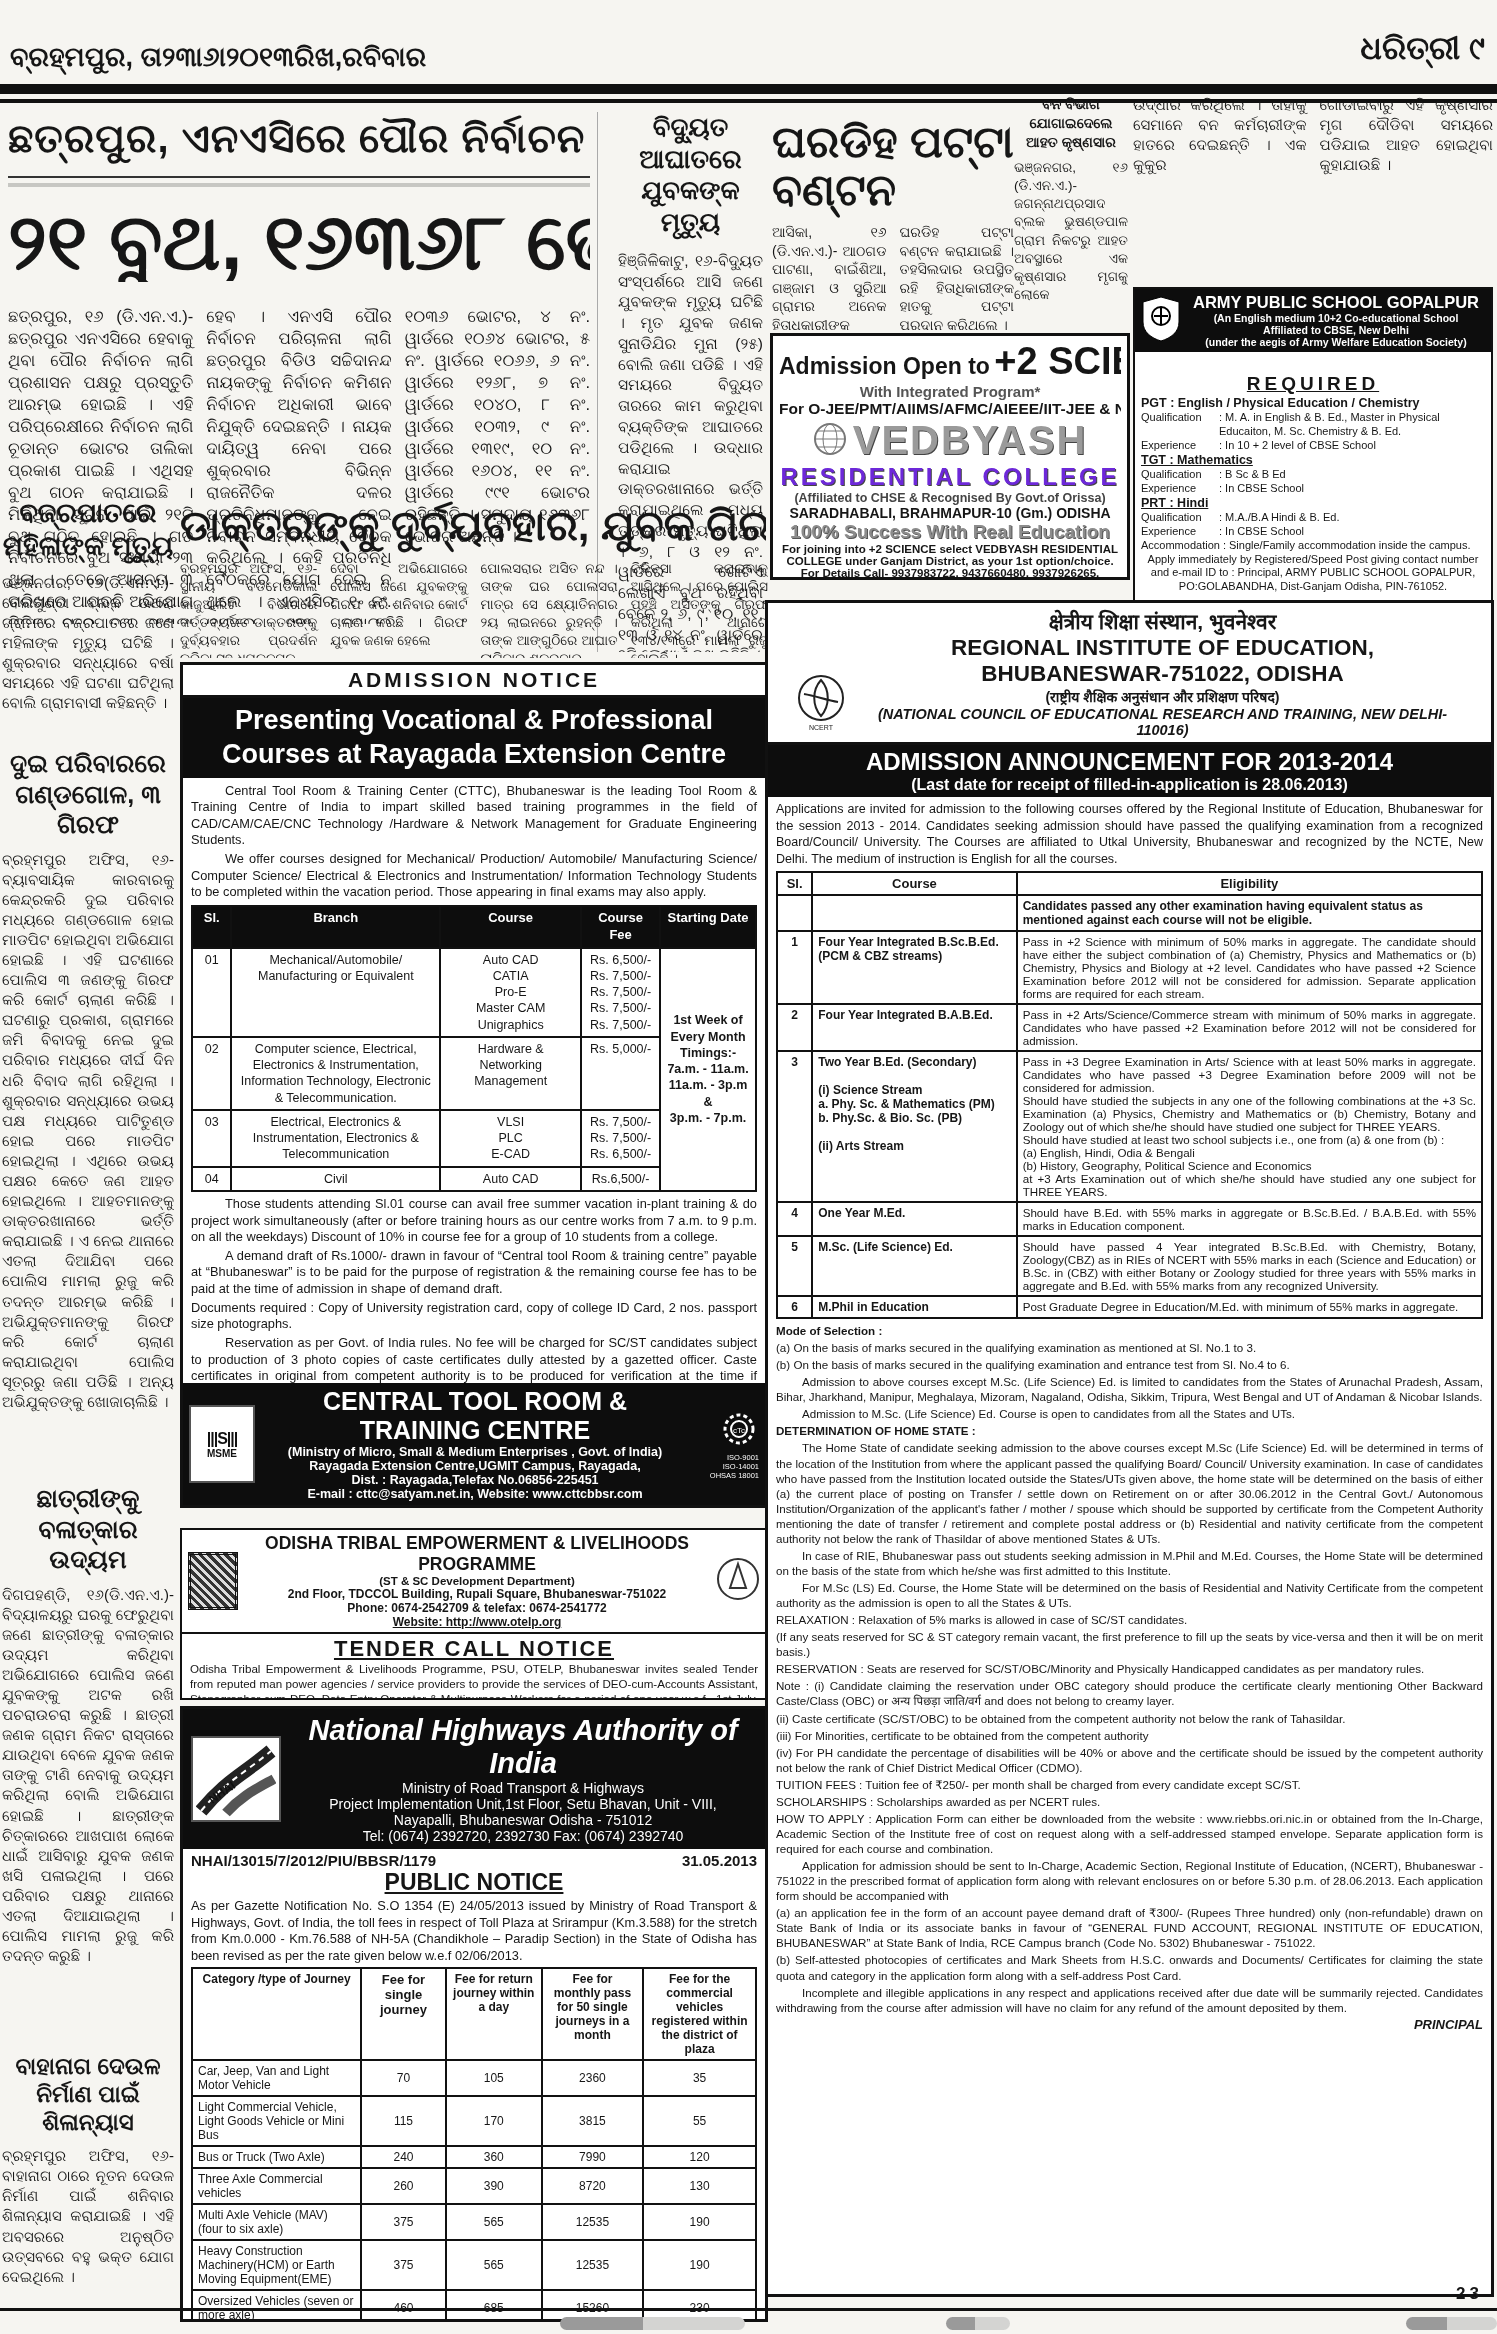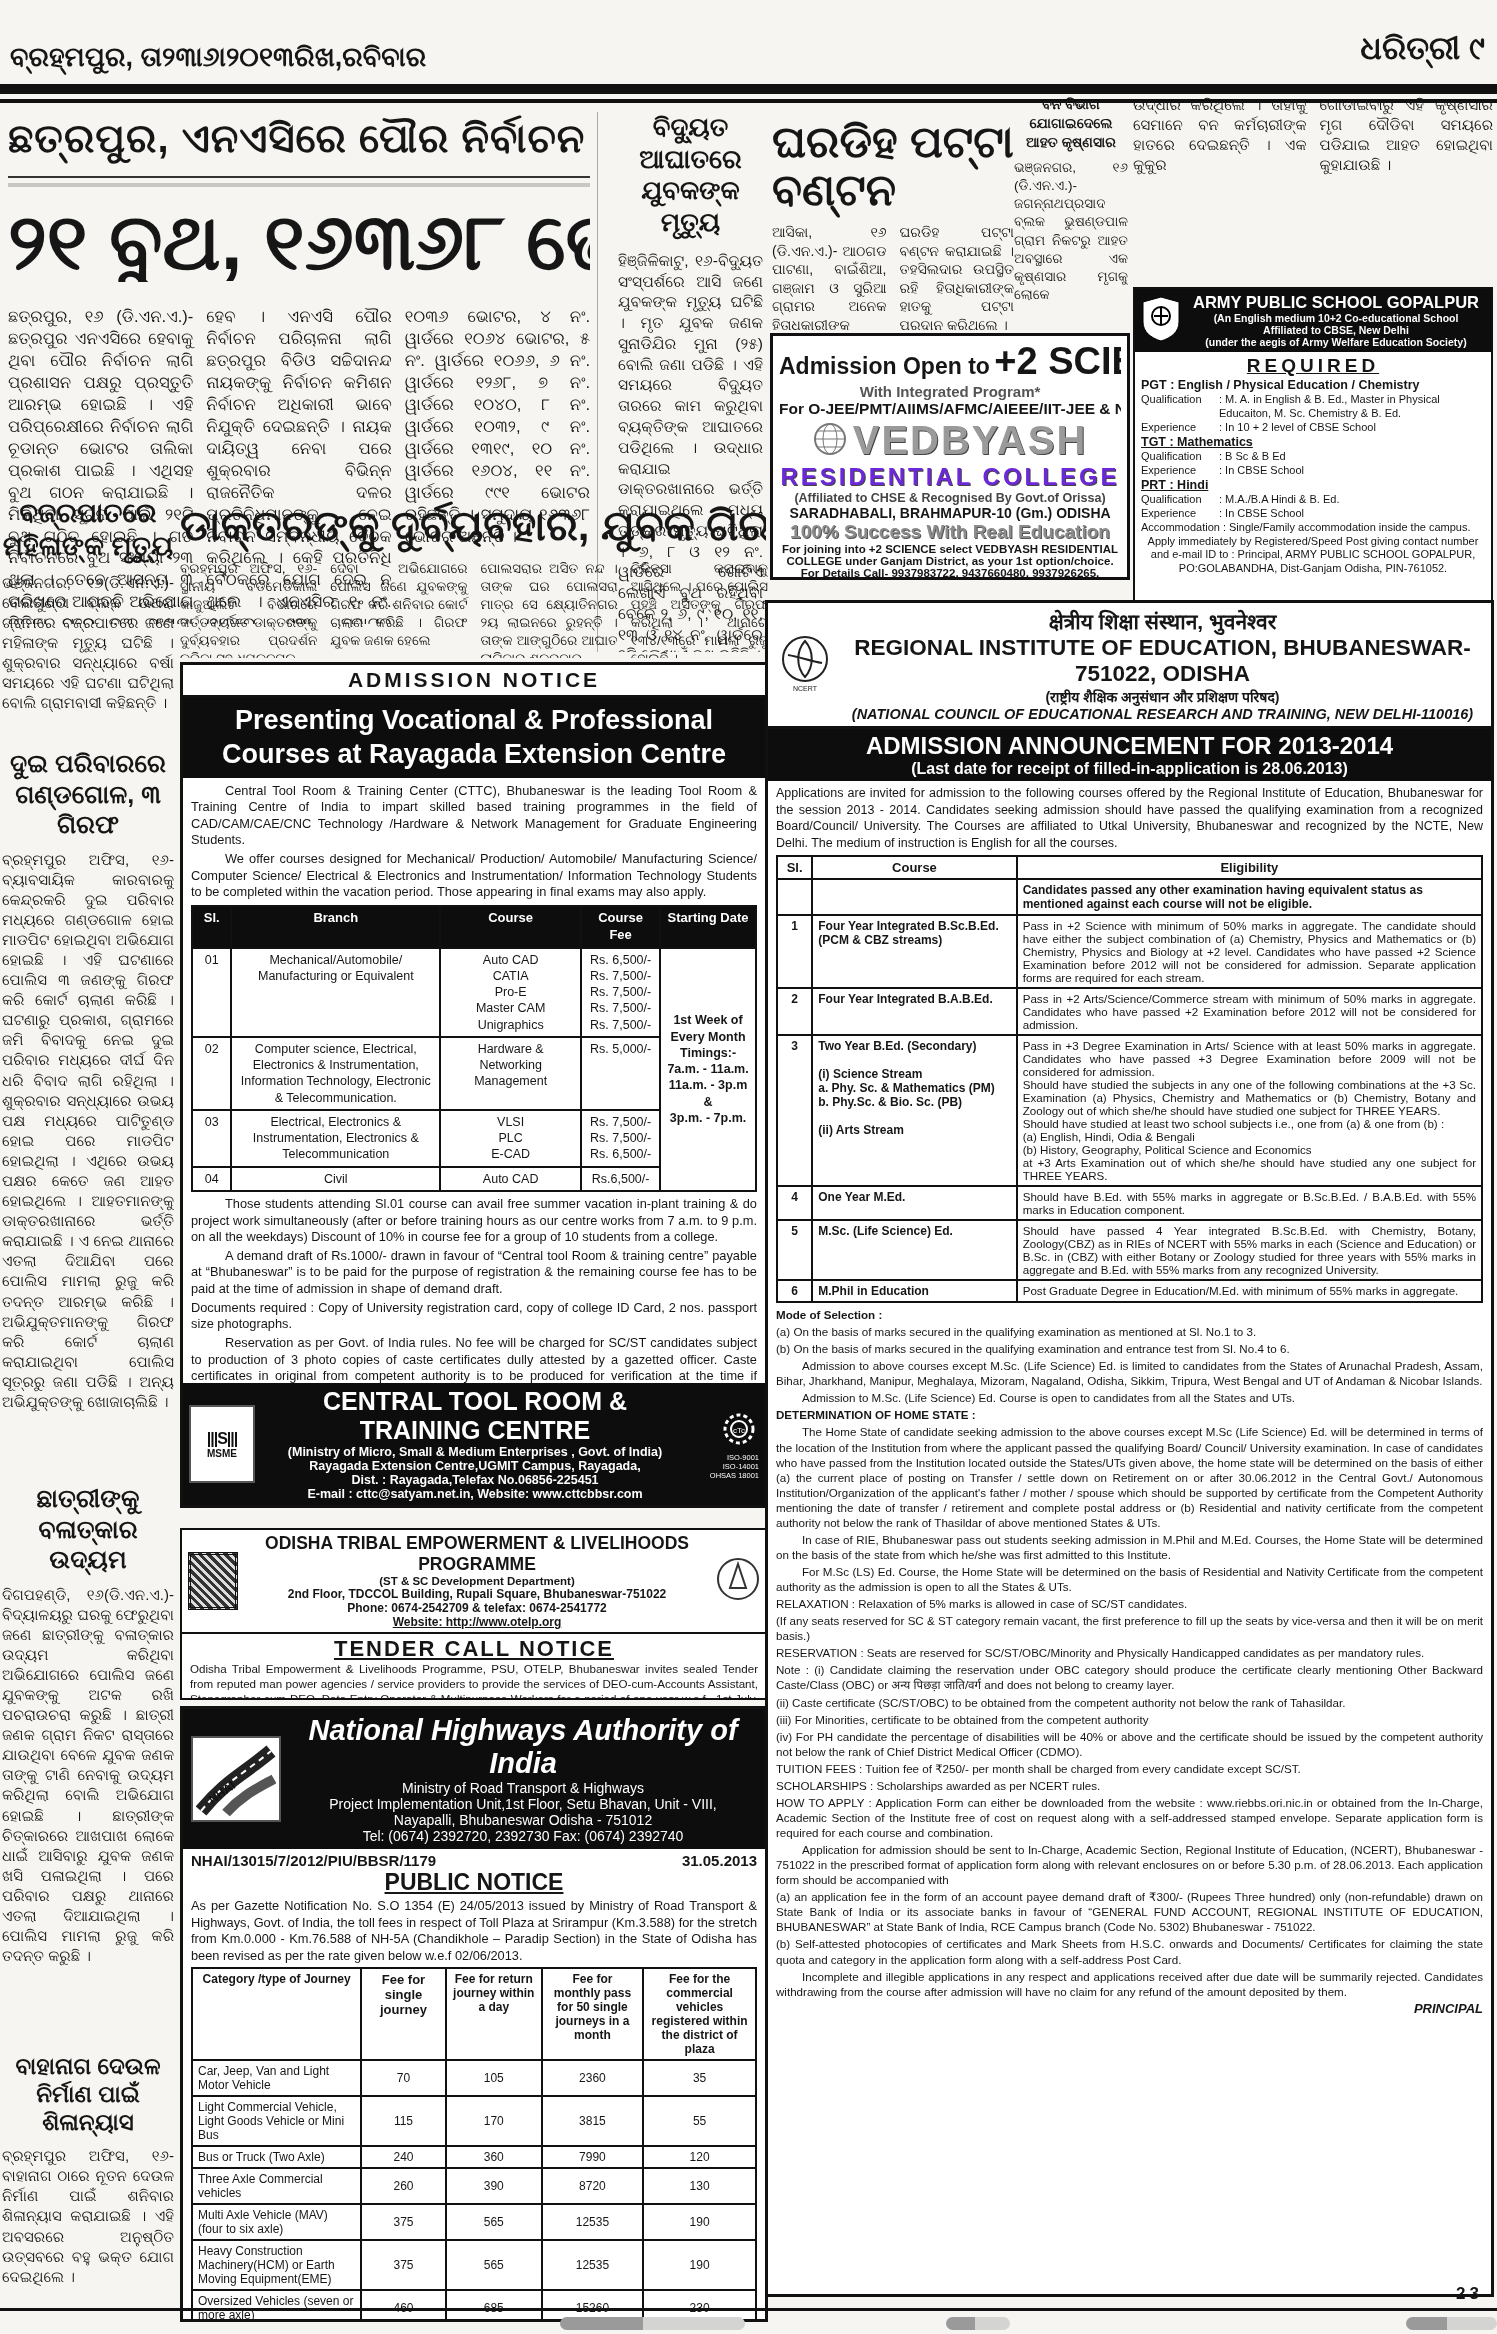--- a/index.html
+++ b/index.html
@@ -85,21 +85,21 @@
           <path d="M20 12 v16 M13 20 h14" stroke="#000" stroke-width="2"></path>
         </svg>
     </span>
     <div style="flex:1">
       <div class="b c" style="font-size:16.5px">ARMY PUBLIC SCHOOL GOPALPUR</div>
       <div class="b c" style="font-size:10.5px">(An English medium 10+2 Co-educational School</div>
       <div class="b c" style="font-size:10.5px">Affiliated to CBSE, New Delhi</div>
       <div class="b c" style="font-size:10.5px">(under the aegis of Army Welfare Education Society)</div>
     </div>
   </div>
-  <div style="padding:2px 6px;font-size:11px;line-height:1.25">
+  <div style="padding:20px 6px;font-size:11px;line-height:1.25">
     <div class="b c" style="font-size:19px;letter-spacing:4px;text-decoration:underline">REQUIRED</div>
     <div class="b" style="font-size:12.5px;">PGT : English / Physical Education / Chemistry</div>
     <div style="display:flex">
         <span style="width:78px">Qualification</span>
         <span style="flex:1">: M. A. in English &amp; B. Ed., Master in Physical Educaiton, M. Sc. Chemistry &amp; B. Ed.</span>
       </div>
     <div style="display:flex">
         <span style="width:78px">Experience</span>
         <span style="flex:1">: In 10 + 2 level of CBSE School</span>
       </div>
@@ -389,21 +389,21 @@
             <td class="nhai-td">230</td>
           </tr>
 
     </tbody>
       </table>
 
   </div>
 </div>
 
 <div class="abs adbox" style="left:765px;top:600px;width:729px;height:1697px">
-  <div style="display:flex;gap:8px;align-items:center;padding:4px 8px;border-bottom:3px solid #111">
+  <div style="display:flex;gap:8px;align-items:flex-end;padding:4px 24px;border-bottom:3px solid #111">
     <span>
       <svg width="58" height="64" viewBox="0 0 58 64">
           <circle cx="29" cy="28" r="22" fill="none" stroke="#222" stroke-width="2"></circle>
           <path d="M29 10 C20 20 20 36 29 46 C38 36 38 20 29 10 Z" fill="none" stroke="#222" stroke-width="2"></path>
           <path d="M12 24 C24 26 34 30 46 32" fill="none" stroke="#222" stroke-width="2"></path>
           <text x="29" y="60" font-size="7" text-anchor="middle" fill="#222">NCERT</text>
         </svg>
     </span>
     <div style="flex:1;text-align:center">
       <div class="b" style="font-size:21px">क्षेत्रीय शिक्षा संस्थान, भुवनेश्वर</div>

